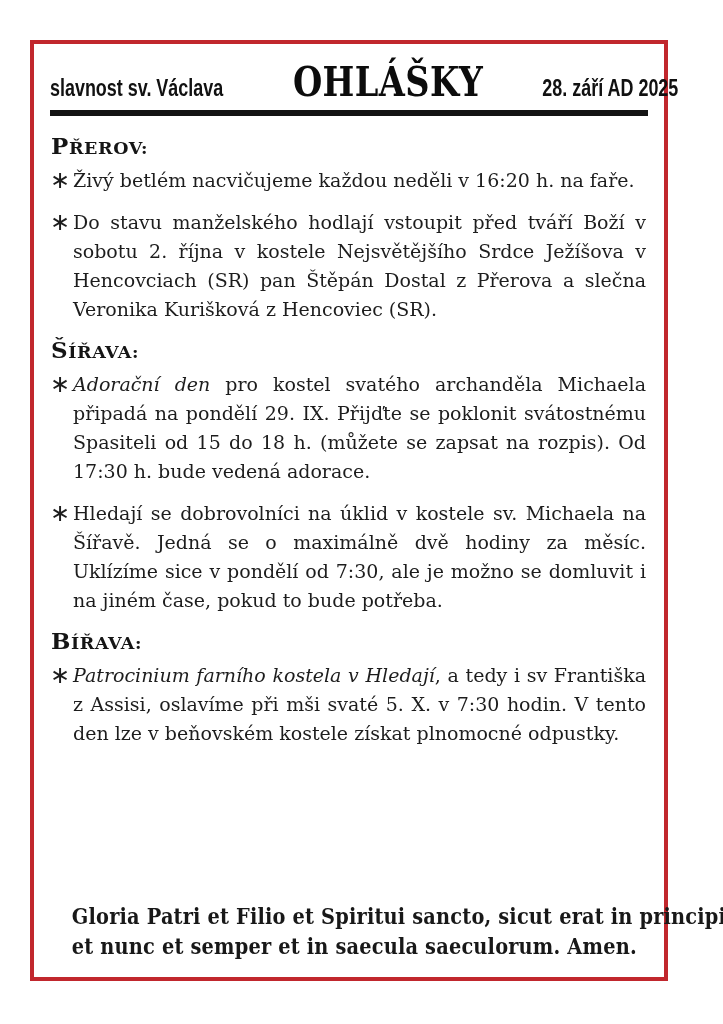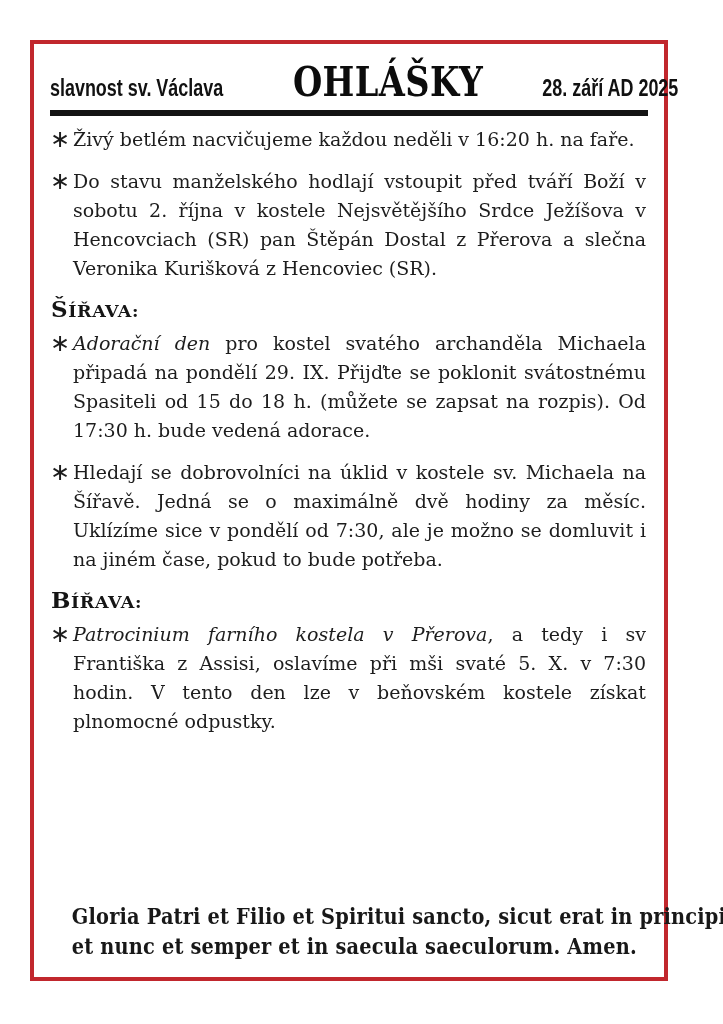--- a/index.html
+++ b/index.html
@@ -119,31 +119,32 @@
   <div class="masthead">
     <span class="masthead-side masthead-left">slavnost sv. Václava</span>
     <span class="masthead-title">OHLÁŠKY</span>
     <span class="masthead-side masthead-right">28. září AD 2025</span>
   </div>
 
   <div class="double-rule"></div>
 
   <div class="content">
       <section>
+        <h2 class="section-heading"><span class="initial">P</span><span class="rest">ŘEROV:</span></h2>
         <p class="bullet-item"><span class="bullet">∗</span><span>Živý betlém nacvičujeme každou neděli v 16:20 h. na faře.</span></p>
         <p class="bullet-item"><span class="bullet">∗</span><span>Do stavu manželského hodlají vstoupit před tváří Boží v sobotu 2. října v kostele Nejsvětějšího Srdce Ježíšova v Hencovciach (SR) pan Štěpán Dostal z Přerova a slečna Veronika Kurišková z Hencoviec (SR).</span></p>
       </section>
       <section>
         <h2 class="section-heading"><span class="initial">Š</span><span class="rest">ÍŘAVA:</span></h2>
         <p class="bullet-item"><span class="bullet">∗</span><span class="italic">Adorační den</span><span> pro kostel svatého archanděla Michaela připadá na pondělí 29. IX. Přijďte se poklonit svátostnému Spasiteli od 15 do 18 h. (můžete se zapsat na rozpis). Od 17:30 h. bude vedená adorace.</span></p>
         <p class="bullet-item"><span class="bullet">∗</span><span>Hledají se dobrovolníci na úklid v kostele sv. Michaela na Šířavě. Jedná se o maximálně dvě hodiny za měsíc. Uklízíme sice v pondělí od 7:30, ale je možno se domluvit i na jiném čase, pokud to bude potřeba.</span></p>
       </section>
       <section>
         <h2 class="section-heading"><span class="initial">B</span><span class="rest">ÍŘAVA:</span></h2>
-        <p class="bullet-item"><span class="bullet">∗</span><span class="italic">Patrocinium farního kostela v Přerova</span><span>, a tedy i sv Františka z Assisi, oslavíme při mši svaté 5. X. v 7:30 hodin. V tento den lze v beňovském kostele získat plnomocné odpustky.</span></p>
+        <p class="bullet-item"><span class="bullet">∗</span><span class="italic">Patrocinium farního kostela v Hledají</span><span>, a tedy i sv Františka z Assisi, oslavíme při mši svaté 5. X. v 7:30 hodin. V tento den lze v beňovském kostele získat plnomocné odpustky.</span></p>
       </section>
     </div>
 
   <div class="doxology">
     <span class="doxology-line">Gloria Patri et Filio et Spiritui sancto, sicut erat in principio</span>
     <span class="doxology-line">et nunc et semper et in saecula saeculorum. Amen.</span>
   </div>
 
 </div>
 

